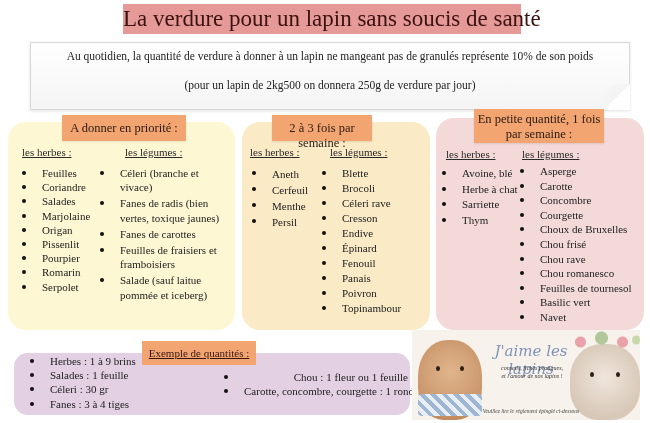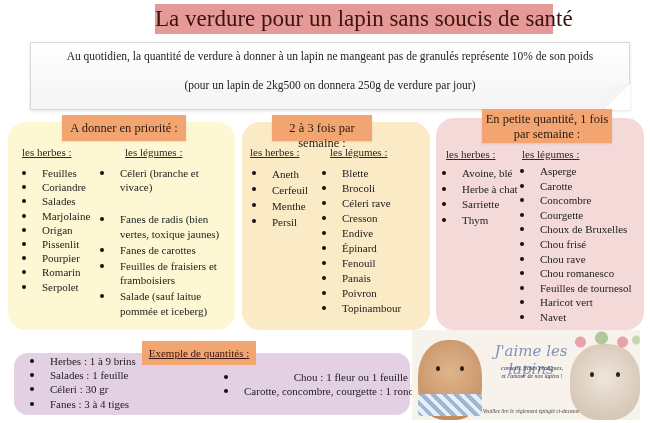--- a/index.html
+++ b/index.html
@@ -2,21 +2,21 @@
 <html><head>
 <meta charset="utf-8">
 <style>
   * { box-sizing: border-box; margin: 0; padding: 0; }
   html, body { width: 650px; height: 423px; background: #ffffff; overflow: hidden; }
   body { position: relative; font-family: "Liberation Serif", "DejaVu Serif", serif; color: #222; }
 
   .title {
     position: absolute; left: 123px; top: 4px; width: 398px; height: 30px;
     background: #e69a97; color: #3a1210;
-    font-size: 23px; line-height: 30px; text-align: center; white-space: nowrap; margin-left: 32px;
+    font-size: 23px; line-height: 30px; text-align: center; white-space: nowrap;
   }
   .intro {
     position: absolute; left: 30px; top: 42px; width: 600px; height: 68px;
     background: linear-gradient(#ffffff, #f4f4f4);
     border: 1px solid #d8d8d8; box-shadow: 0 1px 3px rgba(0,0,0,0.12);
     font-size: 11.5px; text-align: center;
   }
   .intro .l1 { position: absolute; left: 0; right: 0; top: 7px; white-space: nowrap; }
   .intro .l2 { position: absolute; left: 0; right: 0; top: 36px; white-space: nowrap; }
   .curl {
@@ -30,21 +30,21 @@
   .card-2 { left: 242px; top: 122px; width: 188px; height: 208px; background: #faeac6; }
   .card-3 { left: 436px; top: 118px; width: 208px; height: 212px; background: #f4d9d9; }
 
   .card-head {
     position: absolute; background: #f2a571; color: #2a1a10;
     font-size: 12.5px; text-align: center; line-height: 15px;
     box-shadow: 0 1px 2px rgba(0,0,0,0.1);
   }
   .head-1 { left: 62px; top: 115px; width: 124px; height: 26px; padding-top: 6px; }
   .head-2 { left: 272px; top: 115px; width: 100px; height: 26px; padding-top: 6px; }
-  .head-3 { left: 474px; top: 109px; width: 130px; height: 34px; padding-top: 3px; margin-left: 8px; }
+  .head-3 { left: 474px; top: 109px; width: 130px; height: 34px; padding-top: 3px; }
 
   .col-head {
     position: absolute; font-size: 11px; text-decoration: underline; white-space: nowrap; color: #2a2a2a;
   }
   ul.lst { position: absolute; list-style: none; font-size: 11px; color: #222; }
   ul.lst li { position: relative; padding-left: 22px; line-height: 14.2px; white-space: nowrap; }
   ul.lst li::before {
     content: ""; position: absolute; left: 2px; top: 5px; width: 4px; height: 4px;
     border-radius: 50%; background: #111;
   }
@@ -114,21 +114,21 @@
   <li>Coriandre</li>
   <li>Salades</li>
   <li>Marjolaine</li>
   <li>Origan</li>
   <li>Pissenlit</li>
   <li>Pourpier</li>
   <li>Romarin</li>
   <li>Serpolet</li>
 </ul>
 <ul class="lst wrap" style="left:98px;top:166px;width:124px;">
-  <li style="margin-bottom:18px;">Céleri (branche et vivace)</li>
+  <li style="margin-bottom:2px;">Céleri (branche et vivace)</li>
   <li style="margin-bottom:2px;">Fanes de radis (bien vertes, toxique jaunes)</li>
   <li style="margin-bottom:2px;">Fanes de carottes</li>
   <li style="margin-bottom:2px;">Feuilles de fraisiers et framboisiers</li>
   <li>Salade (sauf laitue pommée et iceberg)</li>
 </ul>
 
 <div class="card card-2"></div>
 <div class="card-head head-2">2 à 3 fois par semaine :</div>
 <div class="col-head" style="left:250px;top:146px;">les herbes :</div>
 <div class="col-head" style="left:330px;top:146px;">les légumes :</div>
@@ -164,21 +164,21 @@
 <ul class="lst tight" style="left:518px;top:164px;">
   <li>Asperge</li>
   <li>Carotte</li>
   <li>Concombre</li>
   <li>Courgette</li>
   <li>Choux de Bruxelles</li>
   <li>Chou frisé</li>
   <li>Chou rave</li>
   <li>Chou romanesco</li>
   <li>Feuilles de tournesol</li>
-  <li>Haricot vert</li>
+  <li>Basilic vert</li>
   <li>Navet</li>
 </ul>
 
 <div class="ex-card"></div>
 <div class="ex-head">Exemple de quantités :</div>
 <ul class="lst ex-list-1">
   <li>Herbes : 1 à 9 brins</li>
   <li>Salades : 1 feuille</li>
   <li>Céleri : 30 gr</li>
   <li>Fanes : 3 à 4 tiges</li>

